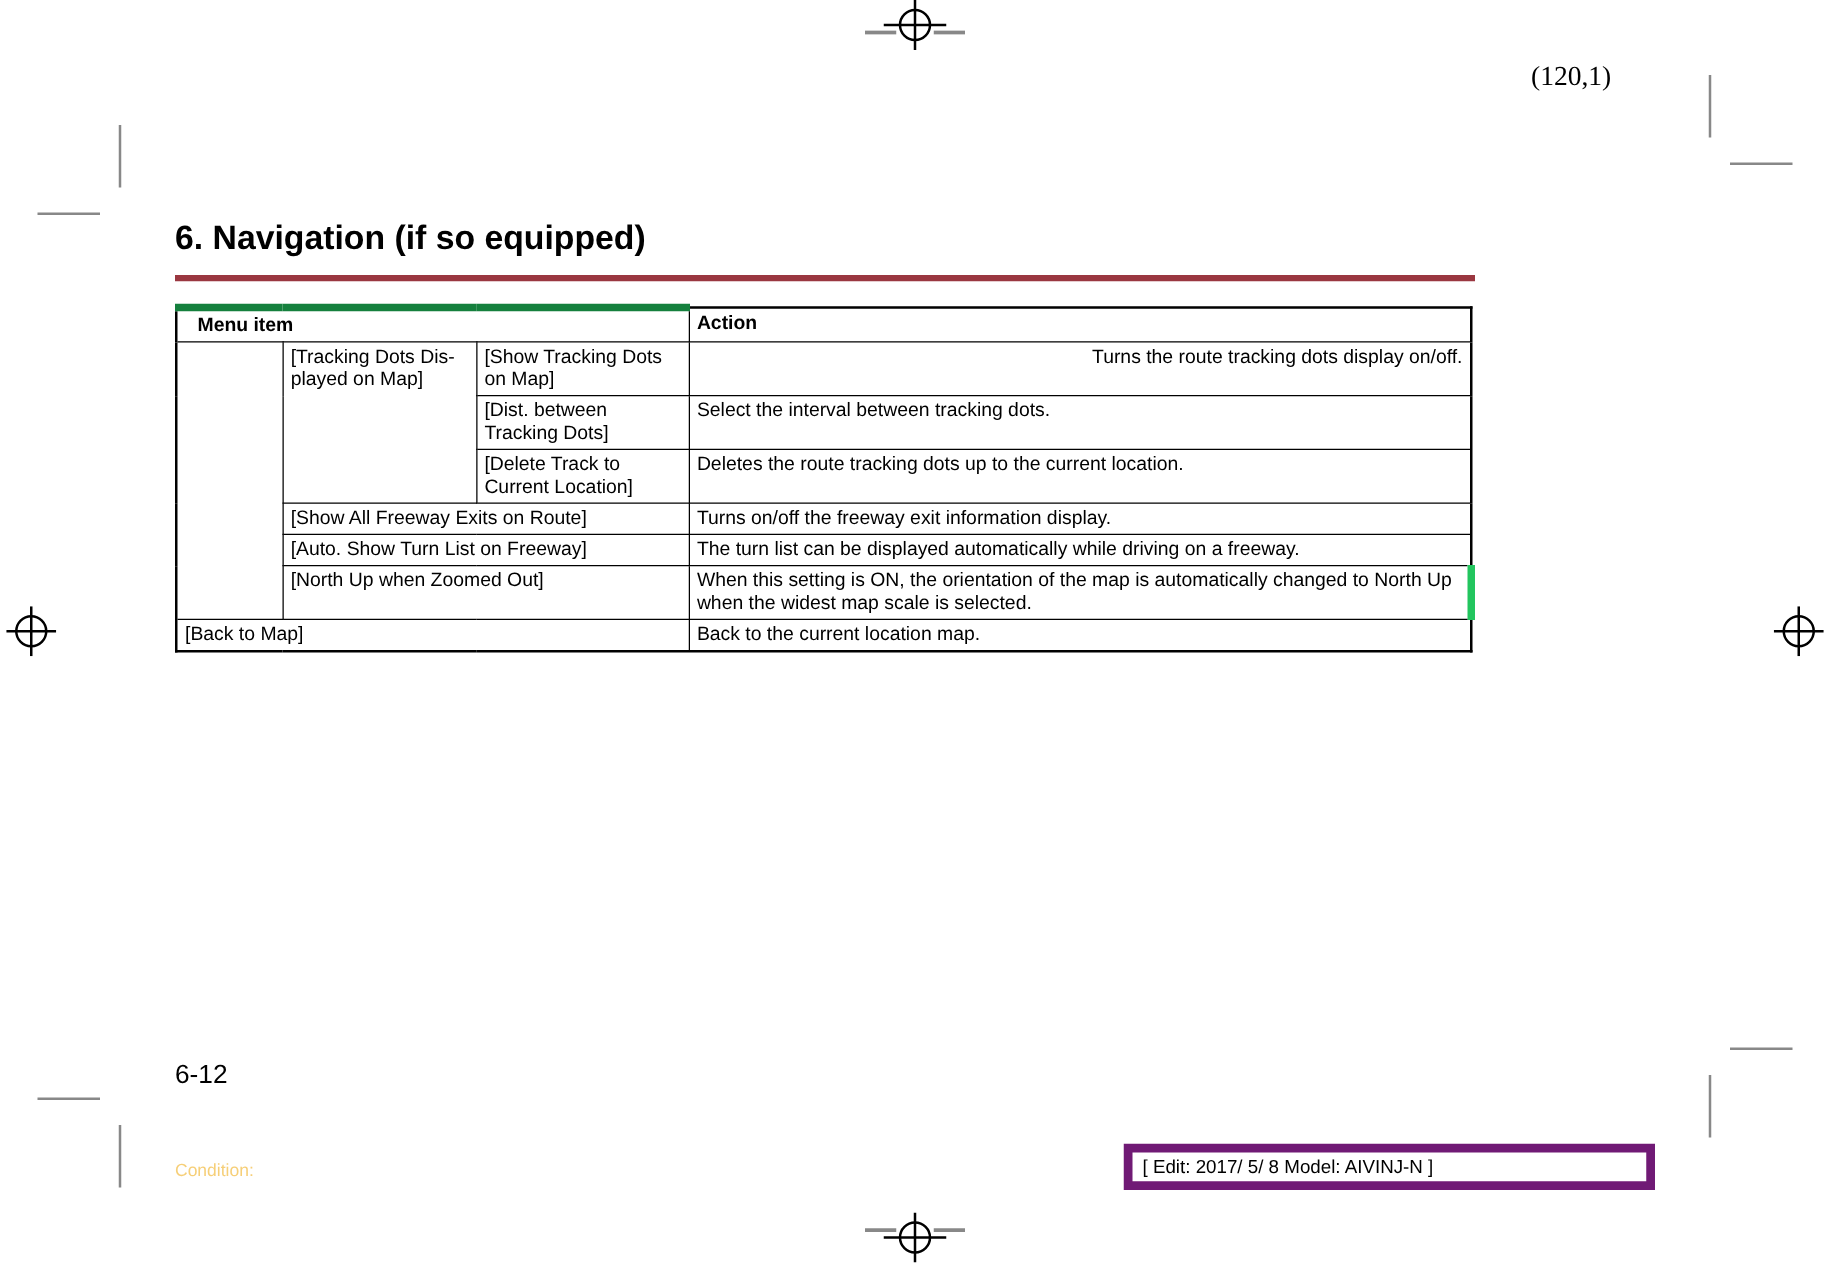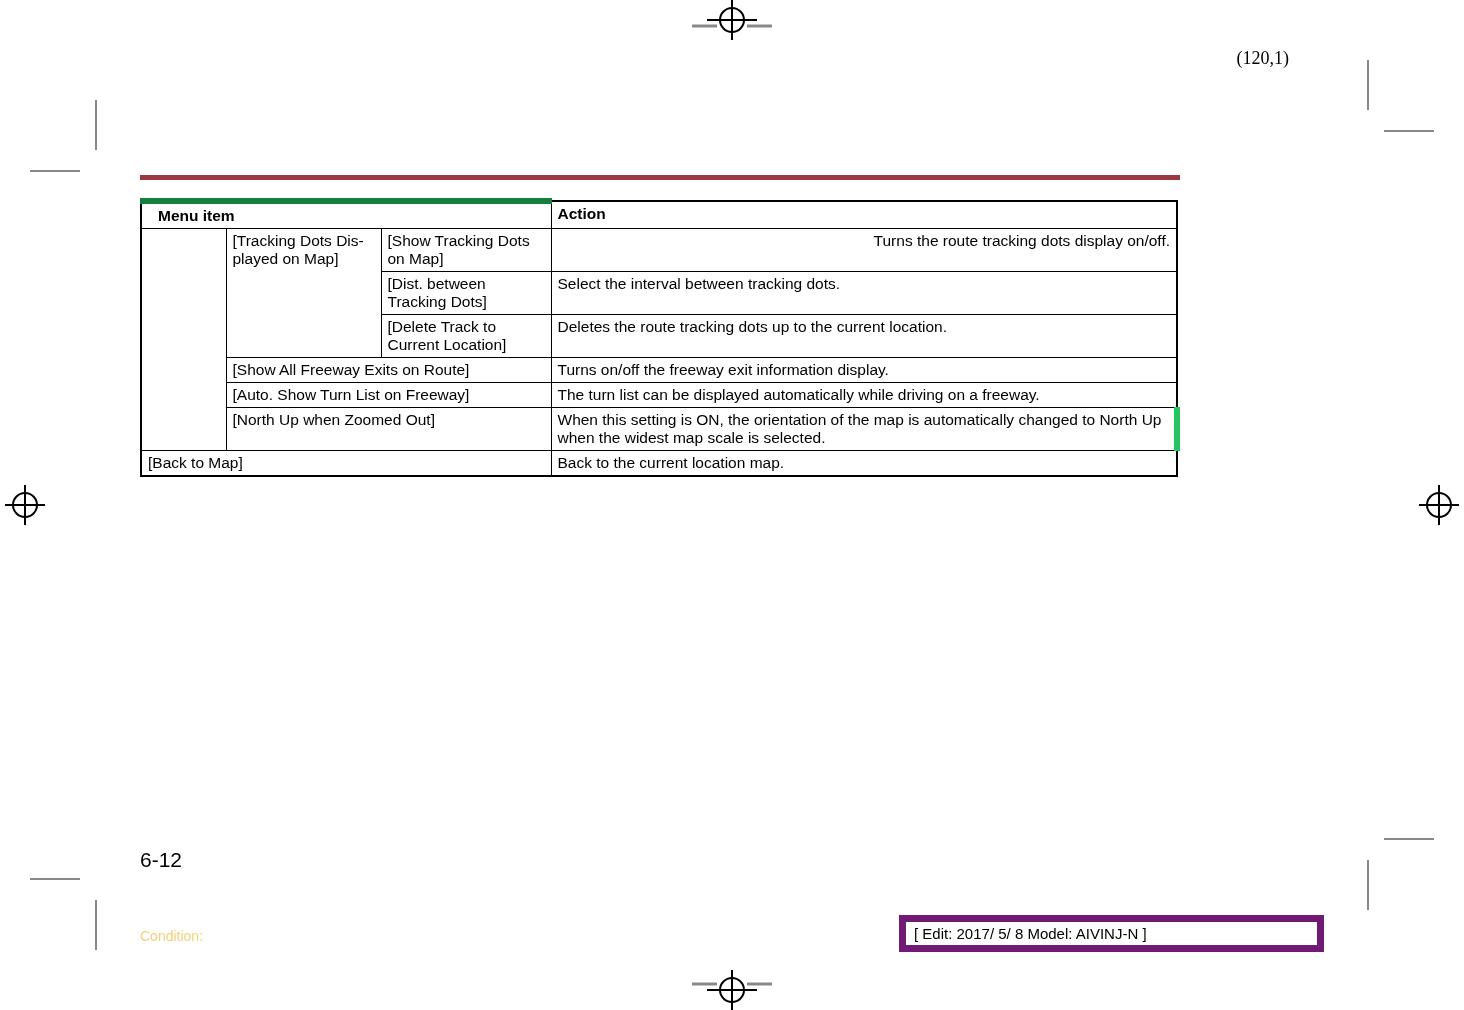--- a/index.html
+++ b/index.html
@@ -52,21 +52,21 @@
       width: 40px;
       height: 40px;
     }
     .cross-left { left: 5px; top: 50%; transform: translateY(-50%); }
     .cross-right { right: 5px; top: 50%; transform: translateY(-50%); }
     .header-coord {
       position: absolute;
       top: 48px;
       right: 175px;
       font-family: 'Times New Roman', serif;
-      font-size: 18px;
+      font-size: 22px;
       color: #000;
     }
     .page {
       position: absolute;
       left: 140px;
       top: 175px;
       width: 1040px;
     }
     .section-title {
       font-size: 27px;
@@ -167,20 +167,21 @@
 <div class="crop-mark crop-bl-h"></div>
 <div class="crop-mark crop-br-h"></div>
 <div class="crop-mark-v crop-tl-v"></div>
 <div class="crop-mark-v crop-tr-v"></div>
 <div class="crop-mark-v crop-bl-v"></div>
 <div class="crop-mark-v crop-br-v"></div>
 
 <div class="header-coord">(120,1)</div>
 
 <div class="page">
+  <div class="section-title">6. Navigation (if so equipped)</div>
   <div class="red-bar"></div>
 
   <table class="outer-border">
     <tbody>
         <tr>
       <th colspan="3" style="border-top:6px solid #15803d; border-left:2px solid #000;padding-left:16px;">Menu item</th>
       <th style="border-top:2px solid #000; border-right:2px solid #000;">Action</th>
     </tr>
     <tr>
       <td class="col1" rowspan="6" style="border-left:2px solid #000;"></td>

